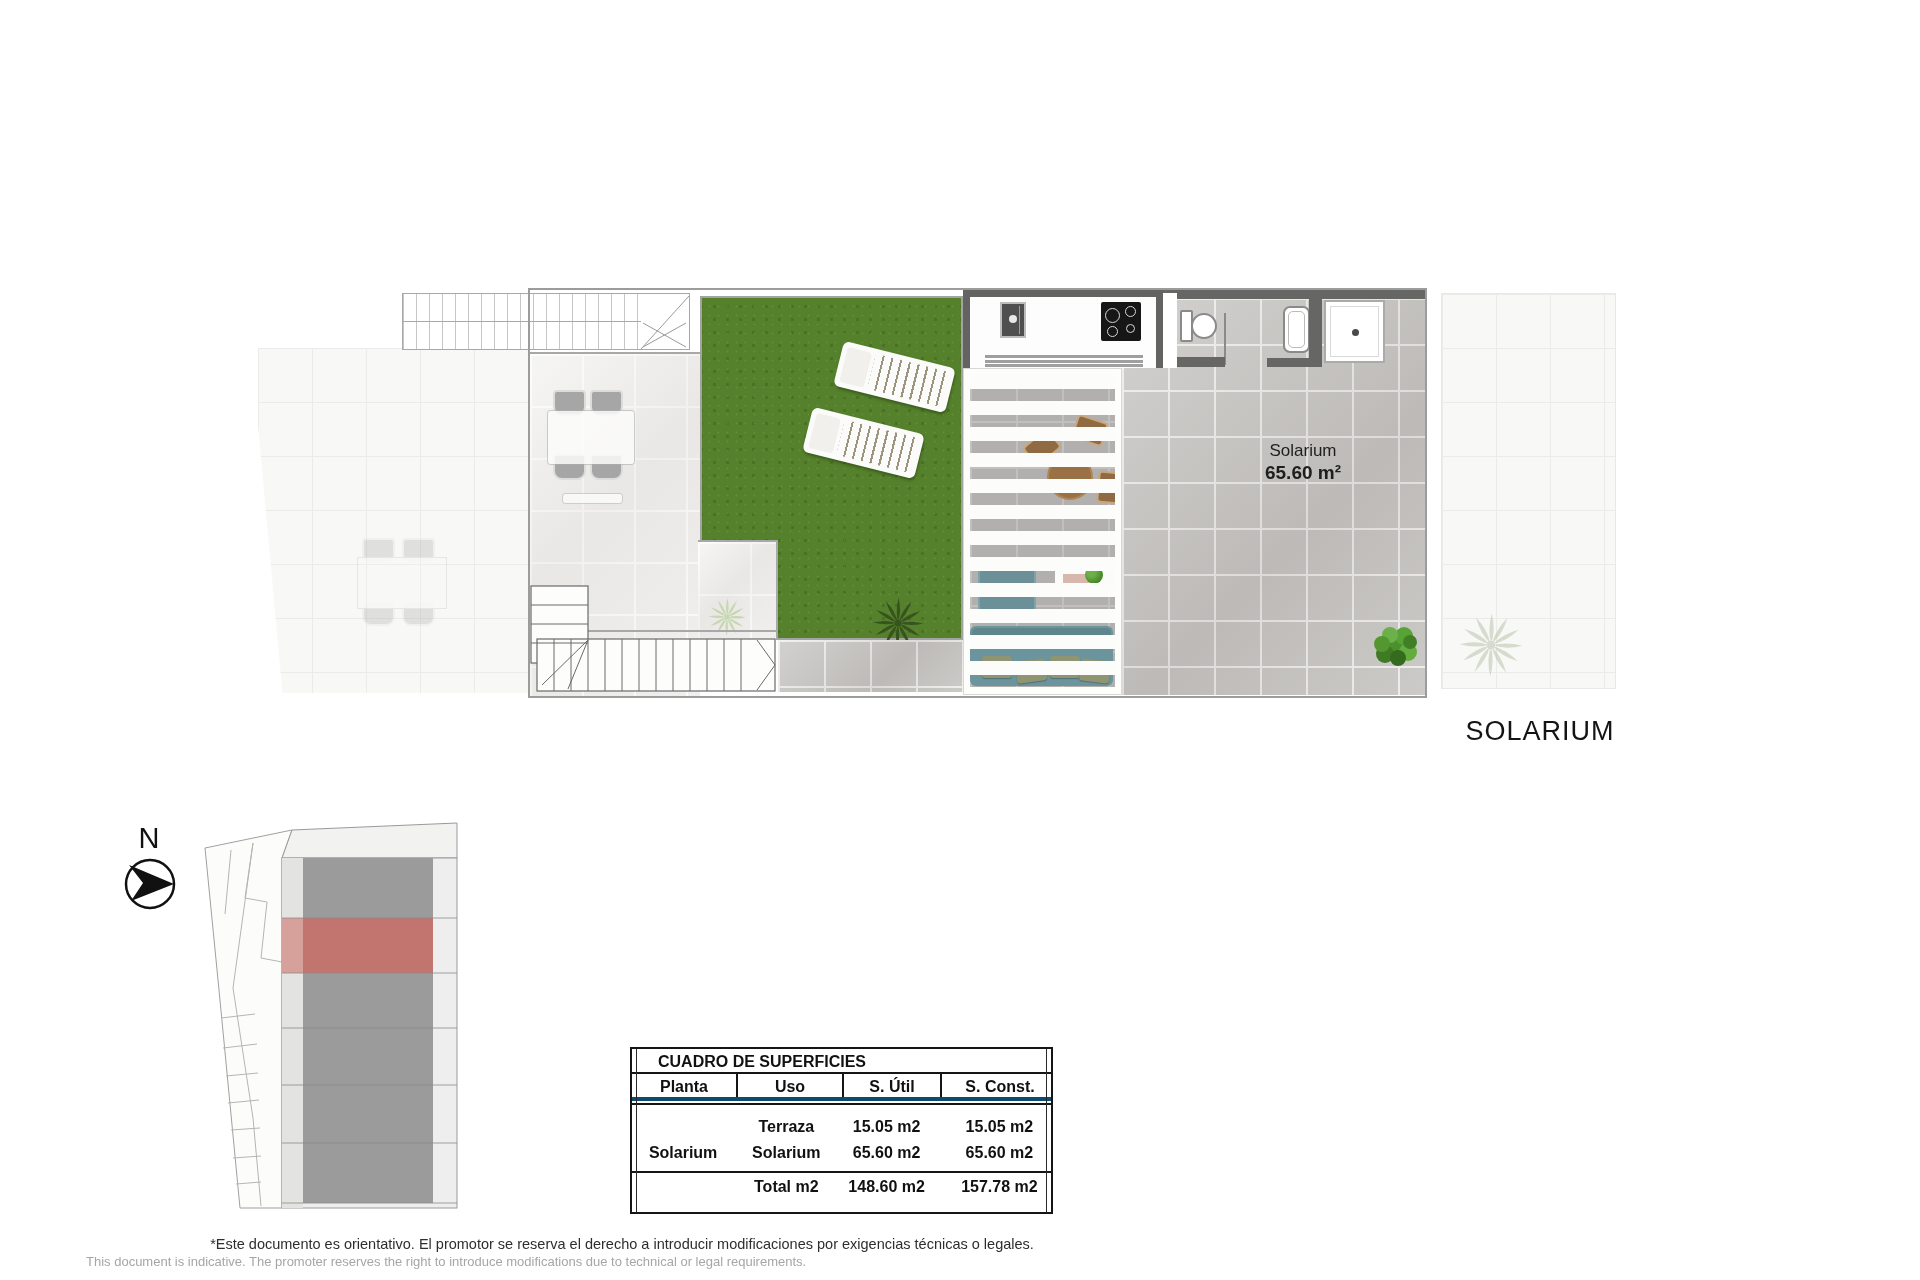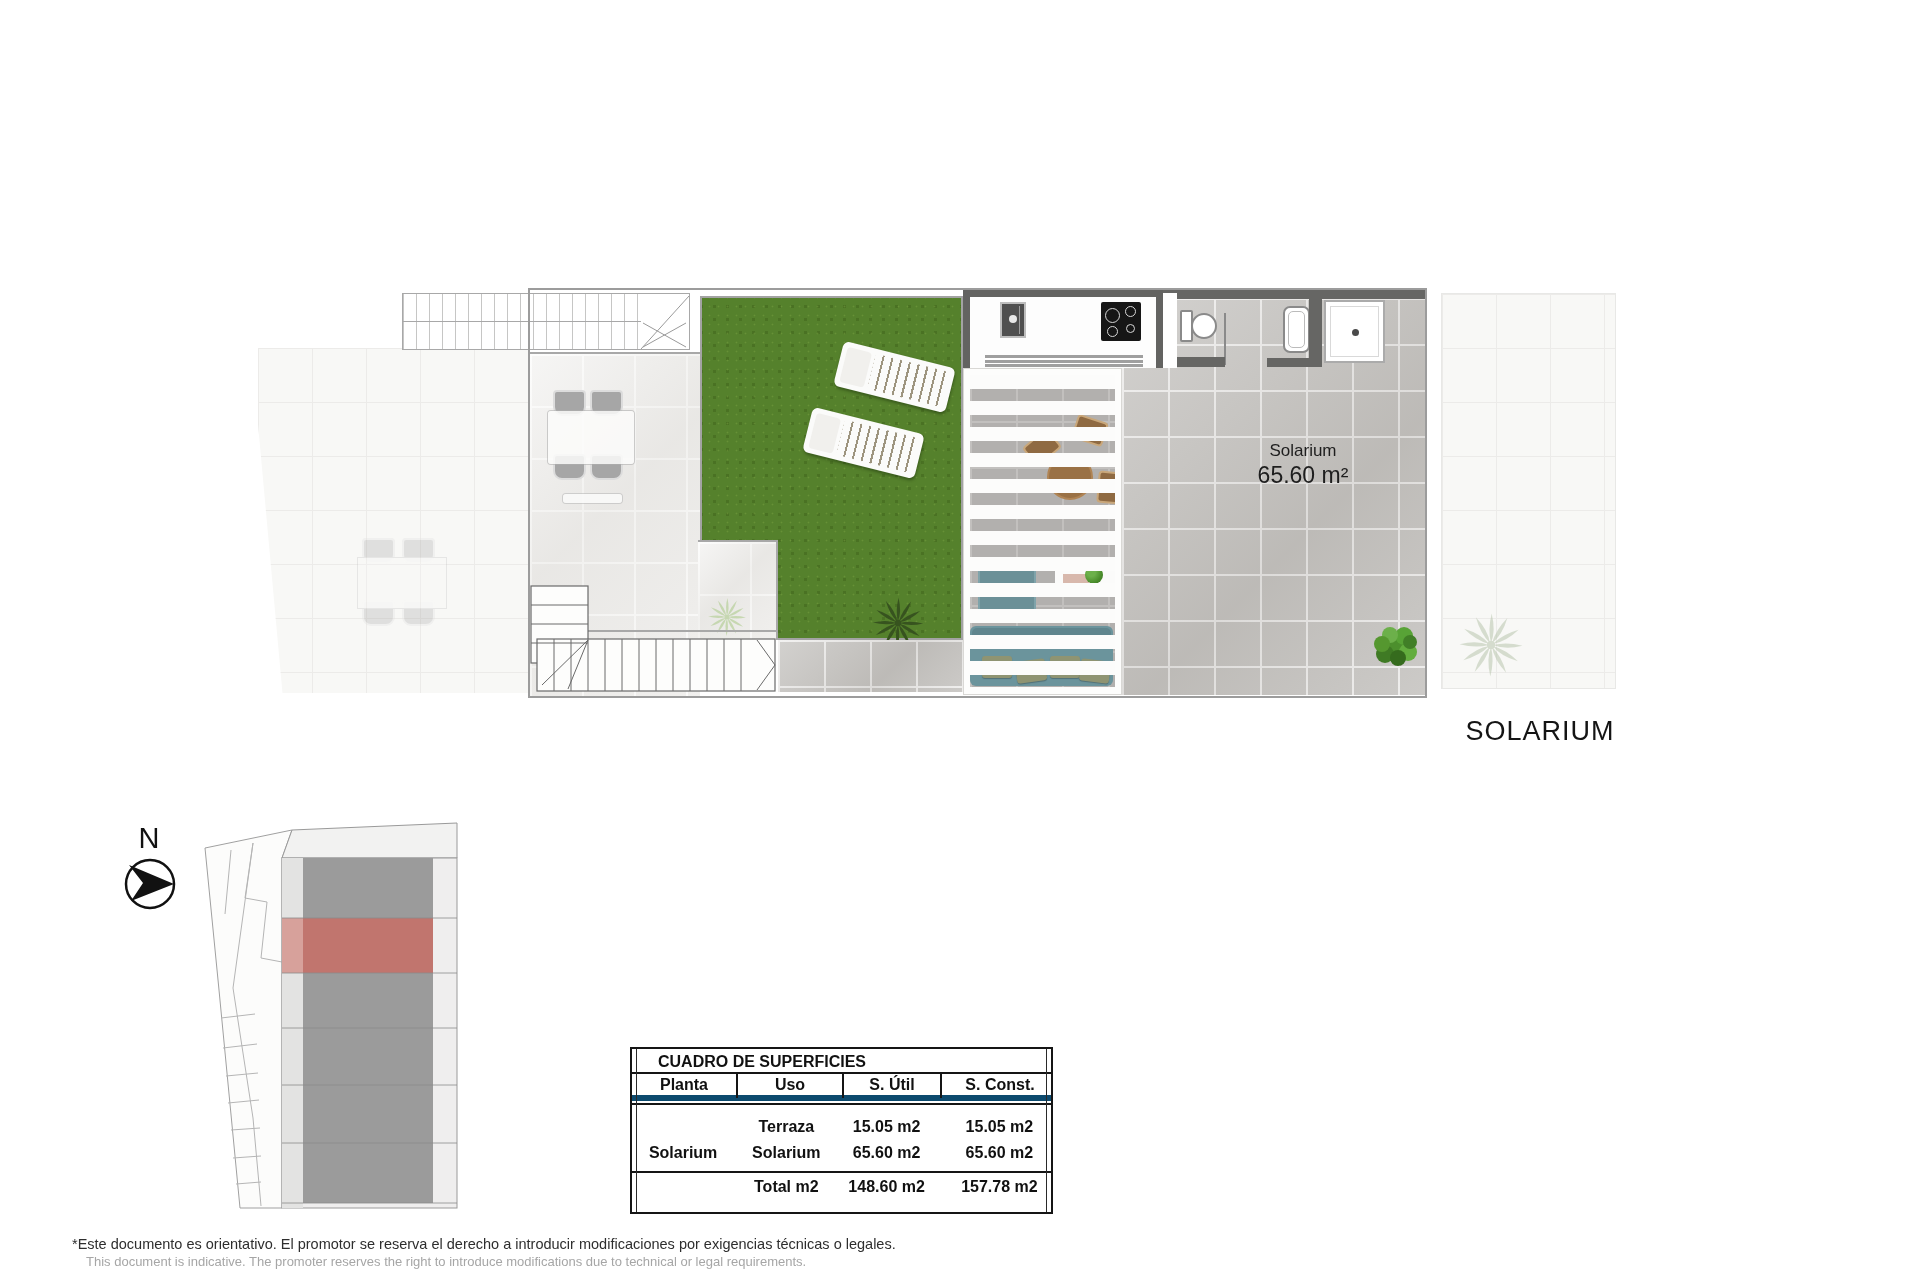--- a/index.html
+++ b/index.html
@@ -51,42 +51,42 @@
   .slat-overlay{position:absolute;inset:0;
      background:repeating-linear-gradient(to bottom,#fcfcfb 0 14px,rgba(255,255,255,0) 14px 26px);}
 
   
   .wall{background:#666664;}
   .fixture{background:#ffffff;border:2px solid #8a8a8a;box-sizing:border-box;}
 
   
   .room-label{text-align:center;line-height:1.25;color:#1e1e1e;}
   .room-label .rl-name{font-size:17px;}
-  .room-label .rl-area{font-size:23px;font-weight:normal;}
+  .room-label .rl-area{font-size:19px;font-weight:bold;}
   .floor-label{font-size:27px;letter-spacing:1px;color:#141414;text-align:center;}
   .sheet-title{font-size:48px;font-weight:bold;color:#bc3425;letter-spacing:0;}
 
   
   .stable{border:2px solid #151515;background:#fff;box-sizing:border-box;font-weight:bold;font-size:16px;color:#111;}
   .stable .vguide{position:absolute;top:0;bottom:0;width:1px;background:#2a2a2a;}
   .st-title{height:25px;line-height:25px;padding-left:26px;border-bottom:2px solid #151515;box-sizing:border-box;}
   .st-row{display:flex;}
-  .st-head{height:27px;line-height:26px;border-bottom:6px solid #0c4a6e;box-sizing:border-box;align-items:center;}
+  .st-head{height:27px;line-height:26px;border-bottom:4px solid #0c4a6e;box-sizing:border-box;}
   .st-head .c{box-sizing:border-box;text-align:center;}
   .st-head .c + .c{border-left:2px solid #151515;}
   .st-dbl{height:4px;border-bottom:2px solid #151515;box-sizing:border-box;}
   .st-body{padding-top:9px;}
   .st-brow{display:flex;height:26px;line-height:26px;}
   .st-brow .c{text-align:center;}
   .st-total{display:flex;height:28px;line-height:28px;border-top:2px solid #151515;box-sizing:border-box;margin-top:5px;}
   .st-total .c{text-align:center;}
   .cw0{width:104px;} .cw1{width:106px;} .cw2{width:98px;} .cw3{width:105px;padding-left:13px;}
 
   
-  .foot-es{font-size:14.5px;color:#2e2e2e;}
+  .foot-es{font-size:14.5px;color:#2e2e2e;text-align:center;}
   .foot-en{font-size:13px;color:#a6a6a6;padding-left:14px;margin-top:2px;}
 
   .compass-n{font-size:29px;color:#111;text-align:center;width:50px;}
 </style>
 </head>
 <body>
 
 <div id="page">
 
   <svg width="0" height="0" style="position:absolute" aria-hidden="true">

